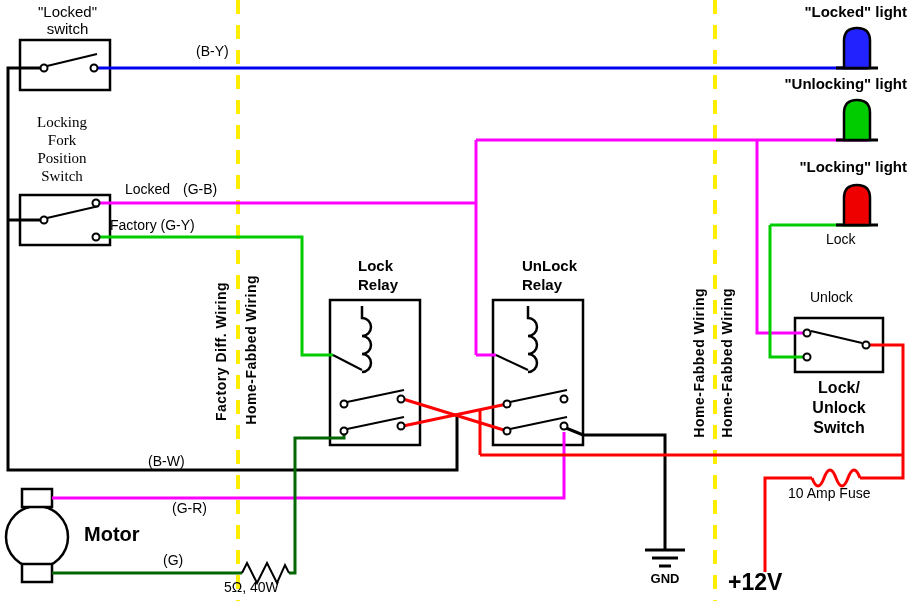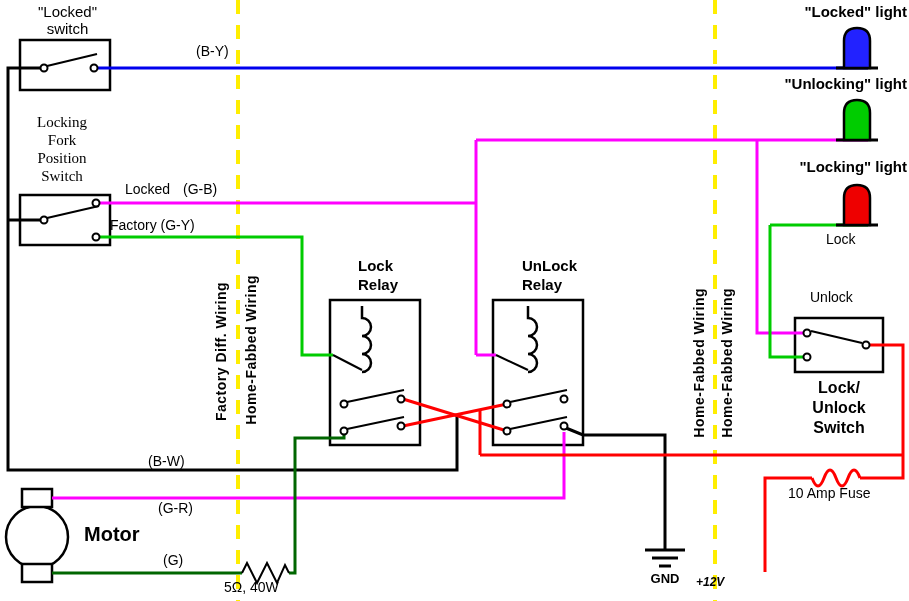--- a/index.html
+++ b/index.html
@@ -202,27 +202,27 @@
   <div class="lbl bold" style="left:522px;top:256px;line-height:19px;">UnLock
 Relay</div>
 
   <div class="lbl sm" style="left:826px;top:232px;">Lock</div>
   <div class="lbl sm" style="left:810px;top:290px;">Unlock</div>
   <div class="lbl bold ctr" style="left:795px;top:378px;width:88px;font-size:16px;line-height:20px;">Lock/
 Unlock
 Switch</div>
 
   <div class="lbl sm" style="left:148px;top:454px;">(B-W)</div>
-  <div class="lbl sm" style="left:158px;top:501px;">(G-R)</div>
+  <div class="lbl sm" style="left:172px;top:501px;">(G-R)</div>
   <div class="lbl sm" style="left:163px;top:553px;">(G)</div>
 
   <div class="lbl bold" style="left:84px;top:526px;font-size:20px;">Motor</div>
   <div class="lbl sm" style="left:224px;top:580px;">5Ω, 40W</div>
   <div class="lbl bold ctr" style="left:630px;top:570px;width:70px;font-size:13px;">GND</div>
-  <div class="lbl bold" style="left:696px;top:574px;font-size:12px;font-style:italic;">+12V</div>
+  <div class="lbl bold" style="left:728px;top:574px;font-size:23px;">+12V</div>
   <div class="lbl sm" style="left:788px;top:486px;text-align:center;">10 Amp Fuse</div>
 
   <div class="vlabel" style="left:213px;top:282px;">Factory Diff. Wiring</div>
   <div class="vlabel" style="left:243px;top:275px;">Home-Fabbed Wiring</div>
   <div class="vlabel" style="left:691px;top:288px;">Home-Fabbed Wiring</div>
   <div class="vlabel" style="left:719px;top:288px;">Home-Fabbed Wiring</div>
 
 </div>
 
 </body></html>

